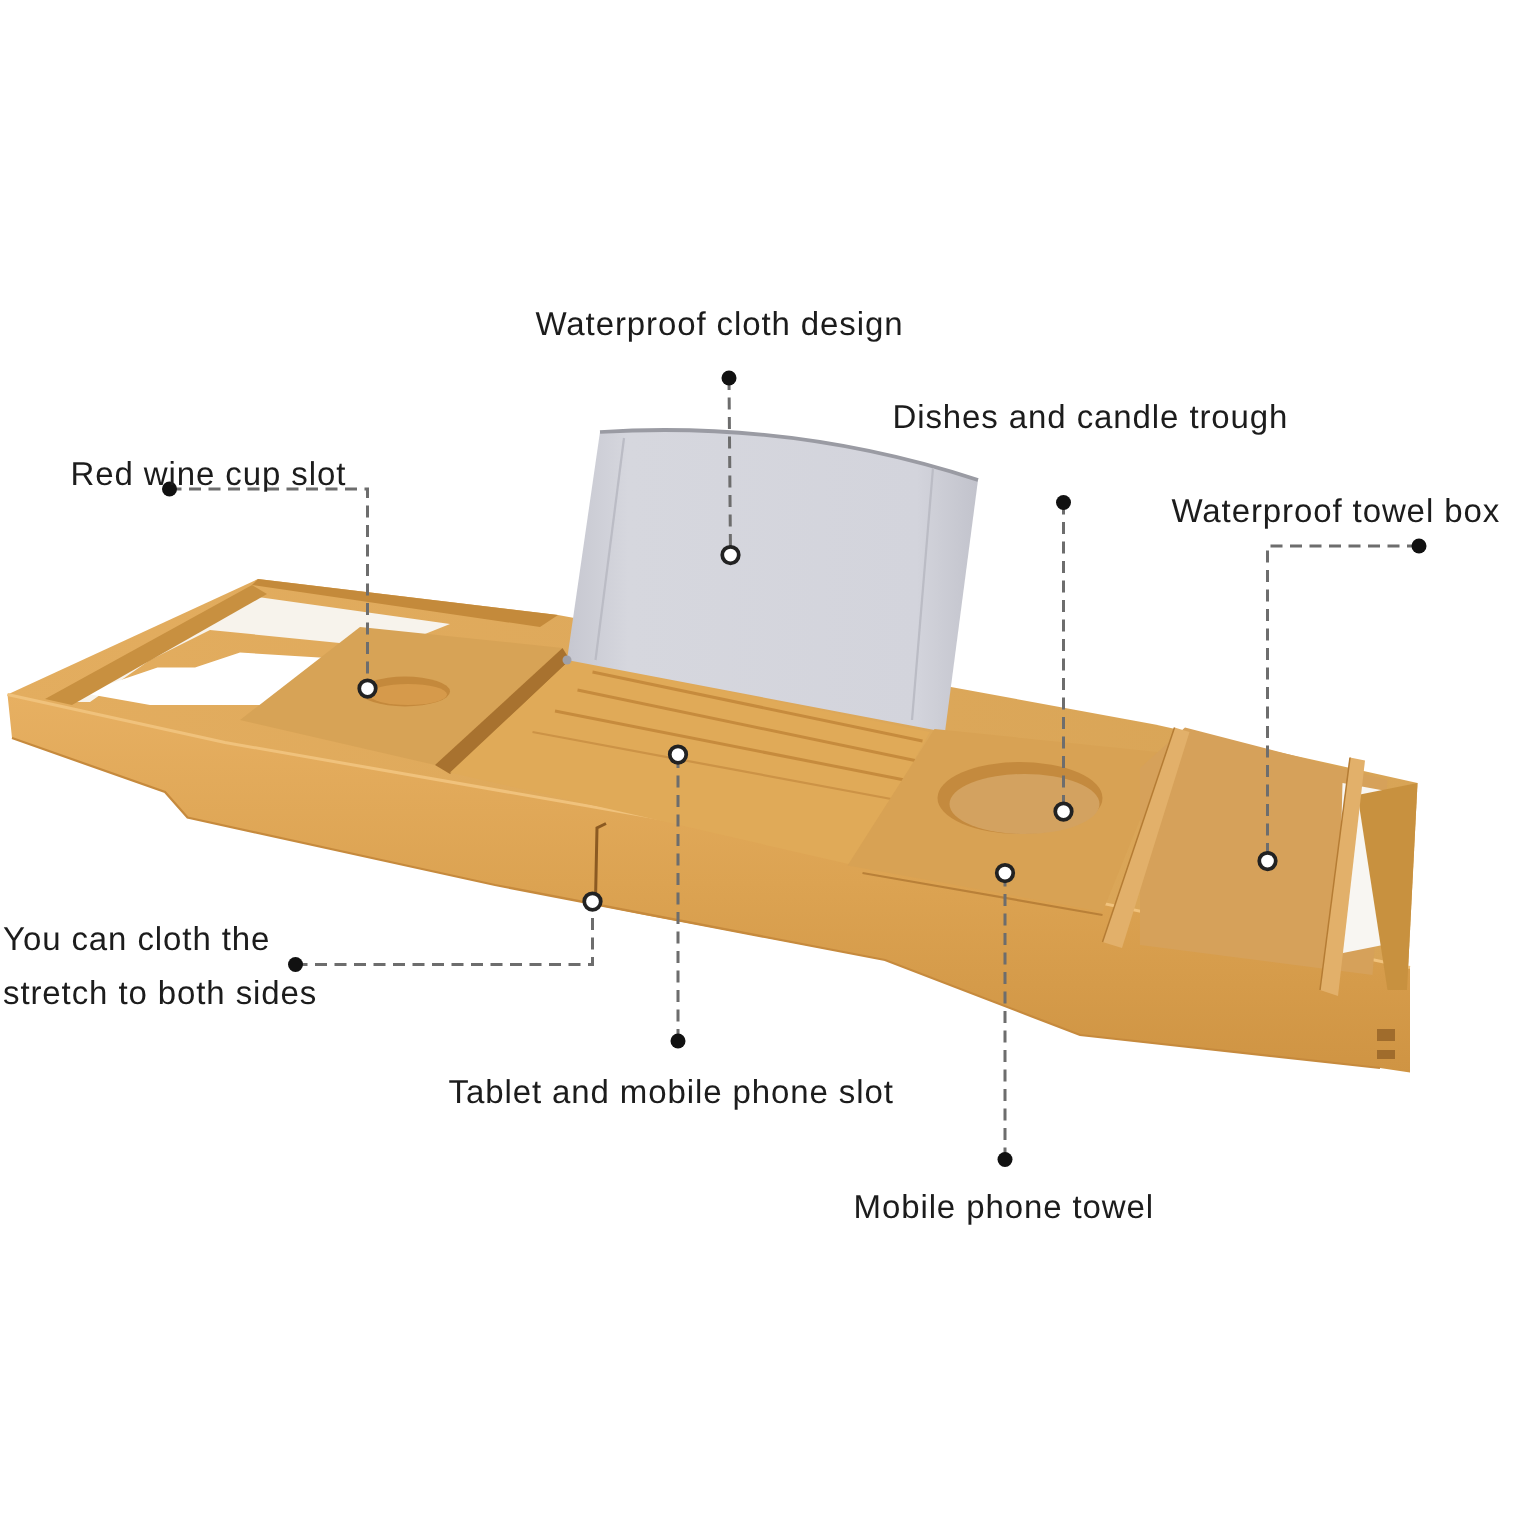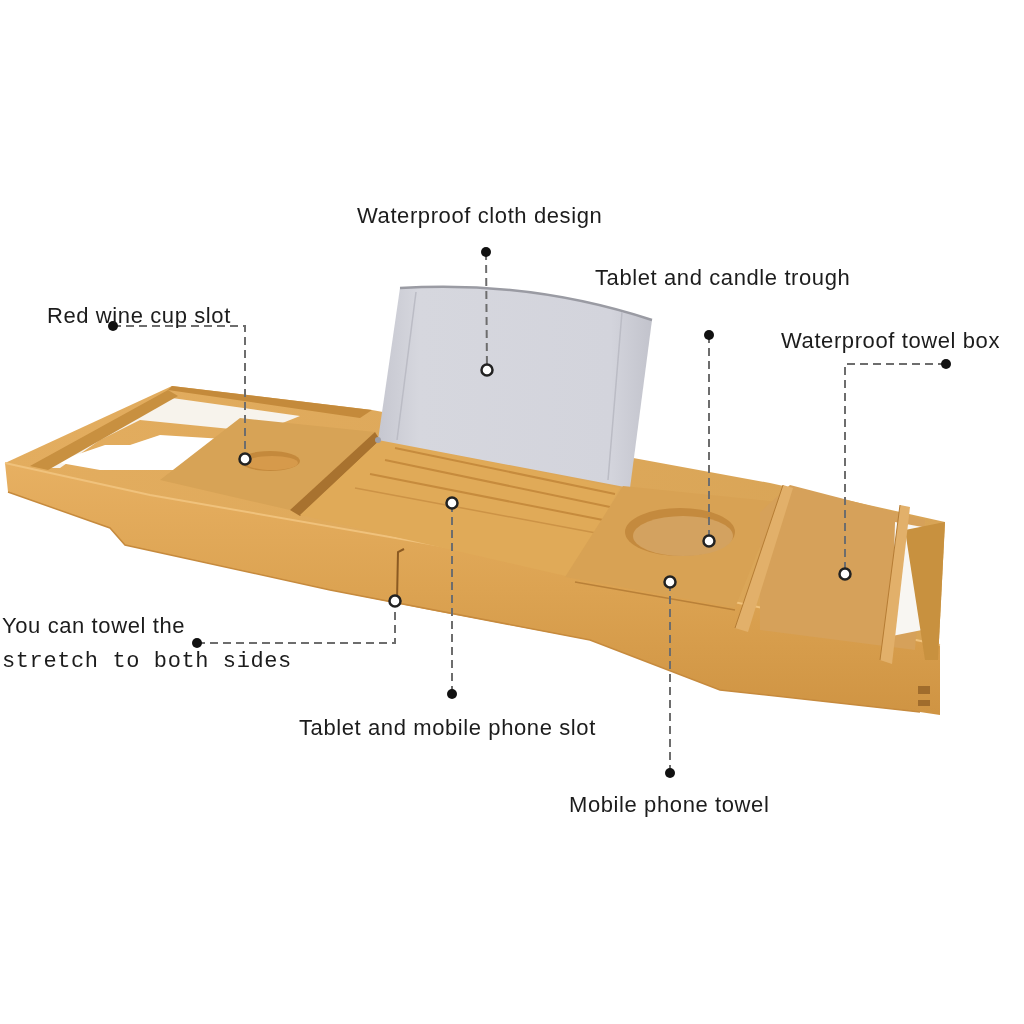--- a/index.html
+++ b/index.html
@@ -124,25 +124,25 @@
       <circle cx="245" cy="459" r="5.5"></circle>
       <circle cx="845" cy="574" r="5.5"></circle>
       <circle cx="395" cy="601" r="5.5"></circle>
       <circle cx="452" cy="503" r="5.5"></circle>
       <circle cx="670" cy="582" r="5.5"></circle>
     </g>
   </svg>
 
   <div class="label" style="left:357px; top:198px;">Waterproof cloth design</div>
 
-  <div class="label" style="left:595px; top:260px;">Tablet and candle trough</div>
+  <div class="label" style="left:595px; top:260px;">Dishes and candle trough</div>
 
   <div class="label" style="left:47px; top:278px;margin-top:20px;">Red wine cup slot</div>
 
   <div class="label" style="left:781px; top:323px;">Waterproof towel box</div>
 
-  <div class="label" style="left:2px; top:608px;">You can towel the</div>
-  <div class="label" style="left:2px; top:644px;font-family:Liberation Mono, monospace;">stretch to both sides</div>
+  <div class="label" style="left:2px; top:608px;">You can cloth the</div>
+  <div class="label" style="left:2px; top:644px;">stretch to both sides</div>
 
   <div class="label" style="left:299px; top:710px;">Tablet and mobile phone slot</div>
 
   <div class="label" style="left:569px; top:787px;">Mobile phone towel</div>
 </div>
 
 </body></html>

